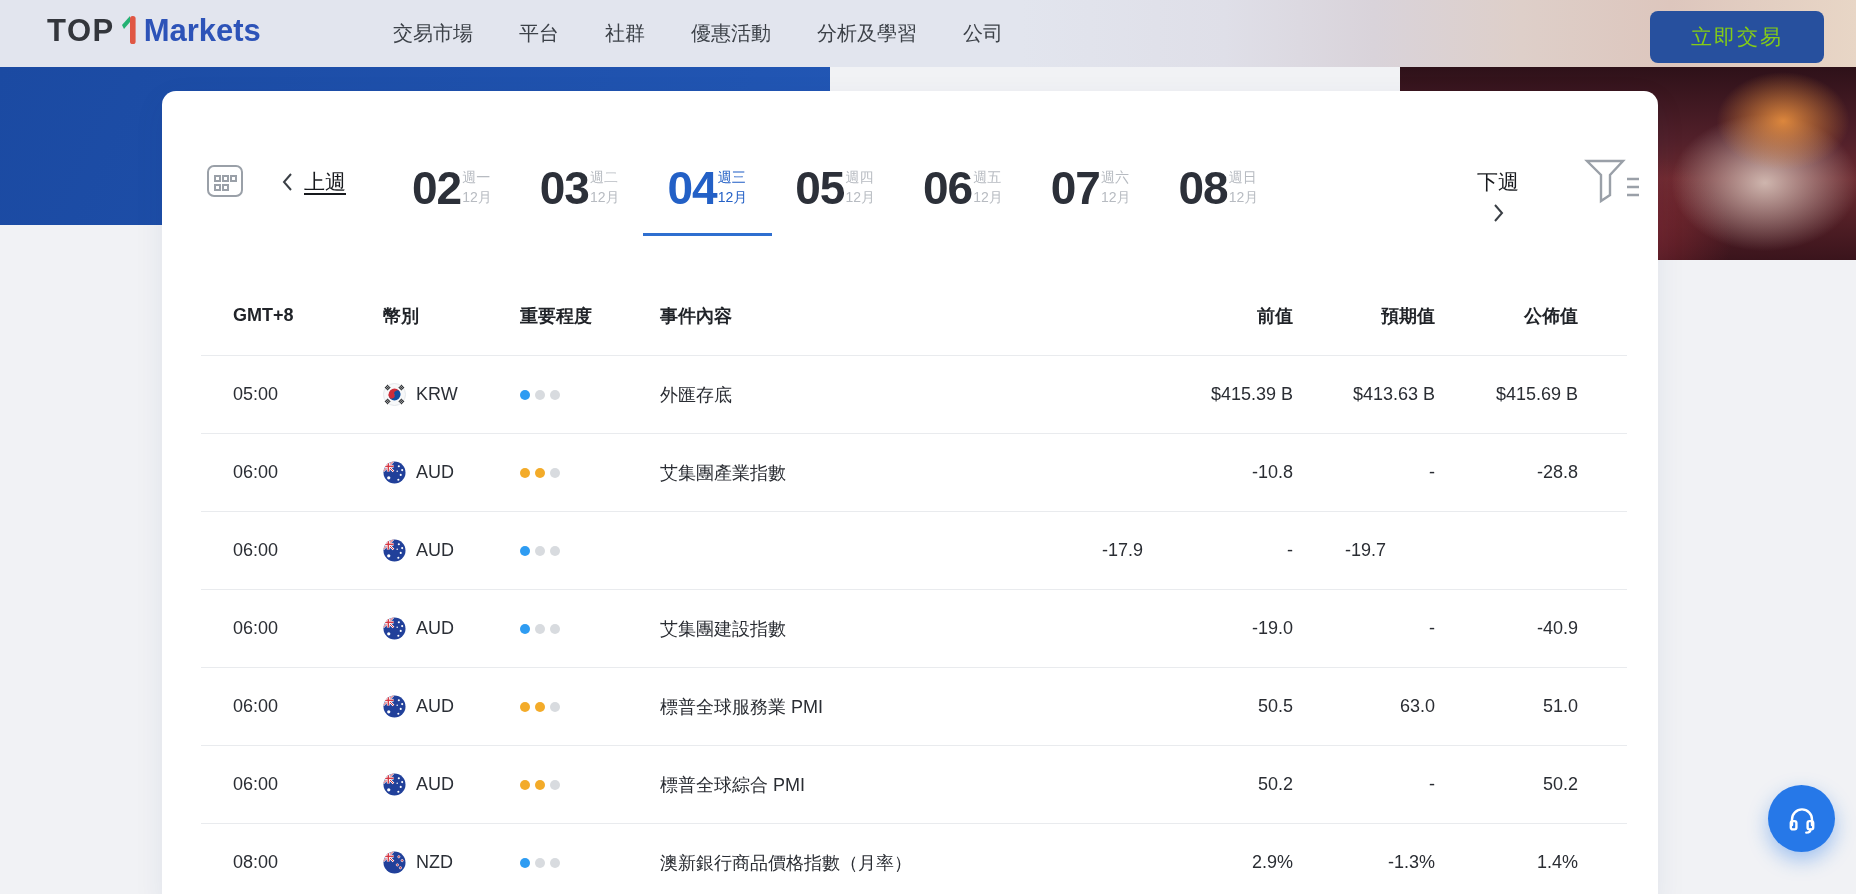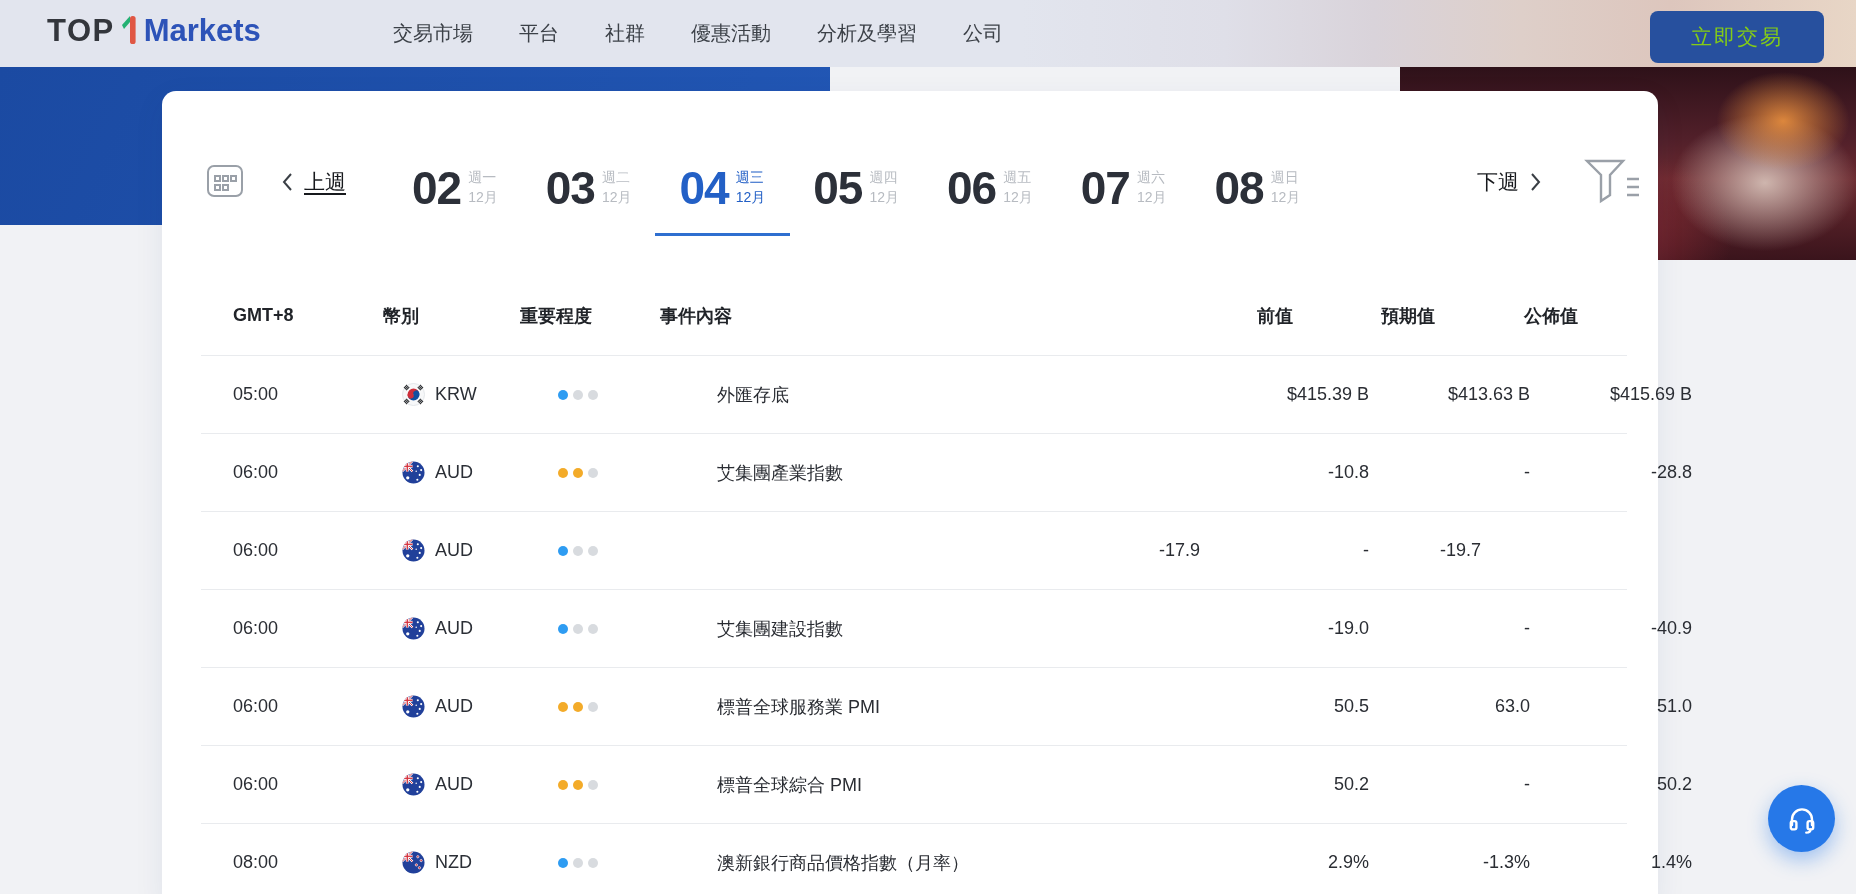--- a/index.html
+++ b/index.html
@@ -34,38 +34,38 @@
       linear-gradient(180deg,#2e1119 0%,#52202a 38%,#6b2a30 58%,#3a141c 100%);}
 
   
   .card{position:absolute;left:162px;top:91px;width:1496px;height:809px;background:#fff;
     border-radius:14px 14px 0 0;box-shadow:0 10px 30px rgba(25,50,100,.08);z-index:2;}
 
   
   .calendar-icon{position:absolute;left:43px;top:70px;width:40px;height:40px;cursor:pointer;}
   .week-link{position:absolute;top:80px;display:flex;align-items:center;gap:11px;font-size:21px;color:#17191d;cursor:pointer;}
   .prev-week{left:120px;}
-  .next-week{left:1315px;}
+  .next-week{left:1315px;flex-direction:column;}
   .week-link .lbl{line-height:1;}
   .prev-week .lbl{text-decoration:underline;text-underline-offset:4px;}
   .chev{width:11px;height:20px;display:block;}
   .days{position:absolute;left:250px;top:74px;display:flex;gap:48px;}
-  .day{position:relative;display:flex;align-items:flex-start;gap:7px;cursor:pointer;}
+  .day{position:relative;display:flex;align-items:flex-start;gap:1px;cursor:pointer;}
   .day-num{font-size:46px;font-weight:700;line-height:1;letter-spacing:-1px;color:#2c3039;}
   .day-labels{display:flex;flex-direction:column;gap:3px;padding-top:4px;font-size:14px;line-height:1.2;color:#b7bbc1;}
   .day.selected .day-num,.day.selected .day-week,.day.selected .day-month{color:var(--accent);}
   .day.selected::after{content:"";position:absolute;left:-25px;right:-25px;top:68px;height:3px;background:#2f6fd0;}
   .filter-icon{position:absolute;left:1421px;top:66px;width:58px;height:48px;cursor:pointer;}
 
   
   .table{position:absolute;left:39px;top:185px;width:1426px;}
   .thead,.trow{display:grid;grid-template-columns:169px 115px 155px 503px 150px 142px 192px;
     align-items:center;border-bottom:1px solid #e9ebee;}
   .thead{height:80px;font-size:18px;font-weight:700;color:#212429;}
-  .trow{height:78px;font-size:18px;color:#2a2d33;gap:19px;}
+  .trow{height:78px;font-size:18px;color:#2a2d33;}
   .col-time{padding-left:32px;}
   .col-cur{padding-left:13px;}
   .c-cur{display:flex;align-items:center;gap:10px;}
   .col-imp{padding-left:35px;}
   .c-imp{display:flex;align-items:center;gap:5px;}
   .col-event{padding-left:20px;}
   .col-val{text-align:right;}
   .col-act{padding-right:49px;}
   .flag{width:23px;height:23px;display:block;flex:none;}
   .flag svg{width:23px;height:23px;display:block;}

